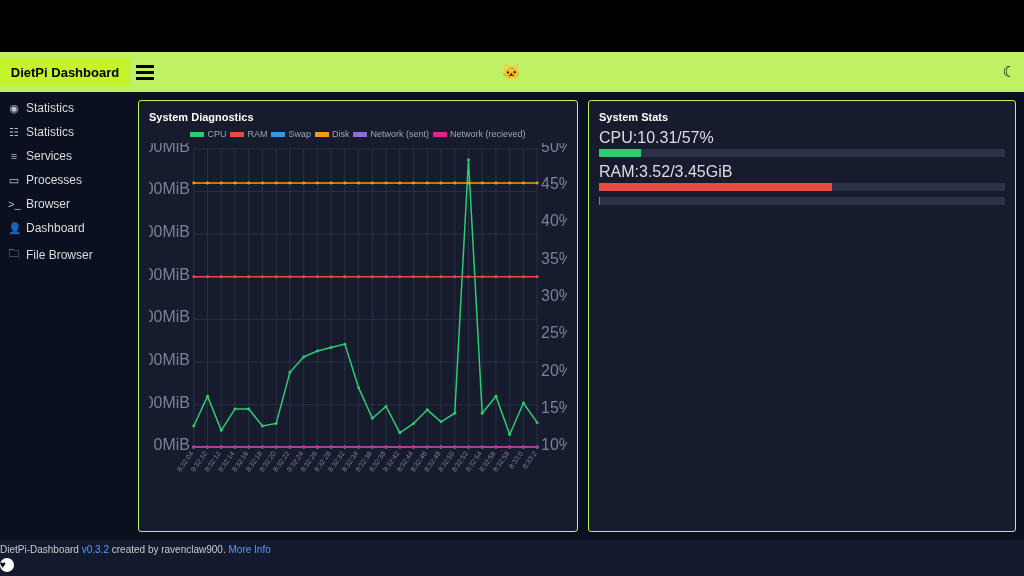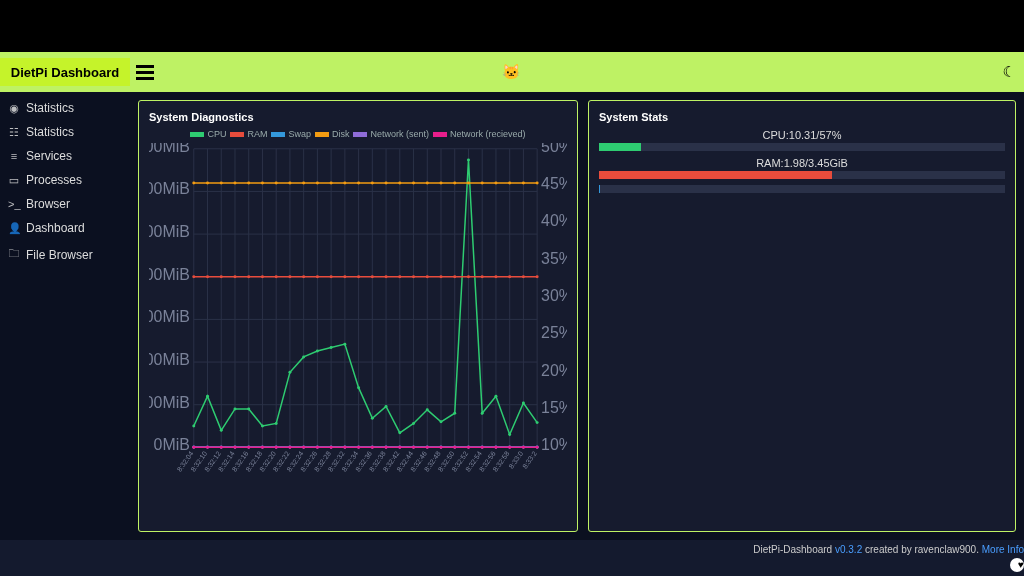--- a/index.html
+++ b/index.html
@@ -24,24 +24,24 @@
 .chartarea{flex:1;position:relative}
 .legend{display:flex;gap:4px;justify-content:center;font-size:9px;color:#9aa;margin-bottom:4px;flex-wrap:wrap}
 .legend span{display:flex;align-items:center;gap:3px}
 .legend i{width:14px;height:5px;display:inline-block}
 svg.chart{width:100%;height:340px;display:block}
 .gridline{stroke:#2a3148;stroke-width:1}
 .series{fill:none;stroke-width:1.5}
 .pt{r:1.5}
 .xlabel{fill:#7a8299;font-size:7px}
 .statrow{margin-bottom:6px}
-.statline{display:flex;justify-content:center;font-size:11px;color:#ddd;margin-bottom:2px}
+.statline{display:flex;justify-content:flex-start;font-size:16px;color:#ddd;margin-bottom:2px}
 .bar{height:8px;background:#2a3148;border-radius:0;overflow:hidden}
 .barfill{height:100%}
-.footer{background:#141a2e;text-align:right;font-size:10px;color:#ccc;padding:4px 0}
+.footer{background:#141a2e;text-align:left;font-size:10px;color:#ccc;padding:4px 0}
 .footer a{color:#4a9eff;text-decoration:none}
 .footer .ver{color:#4a9eff}
 .ghicon{display:inline-block;width:14px;height:14px;background:#fff;border-radius:50%;color:#000;font-size:10px;line-height:14px;margin-top:3px}
 </style>
 </head>
 <body>
 
 <div class="blackband"></div>
 <div class="wrap">
   <div class="topbar">
@@ -348,21 +348,21 @@
                 <span>CPU:</span>
                 <span>10.31/57%</span>
               </div>
               <div class="bar">
                 <div class="barfill" style="width:10.31%;background:#2ecc71"></div>
               </div>
             </div>
             <div class="statrow">
               <div class="statline">
                 <span>RAM:</span>
-                <span>1.98/3.45GiB</span>
+                <span>3.52/3.45GiB</span>
               </div>
               <div class="bar">
                 <div class="barfill" style="width:57.4%;background:#e74c3c"></div>
               </div>
             </div>
             <div class="statrow">
               <div class="bar">
                 <div class="barfill" style="width:0.08%;background:#3498db"></div>
               </div>
             </div>

